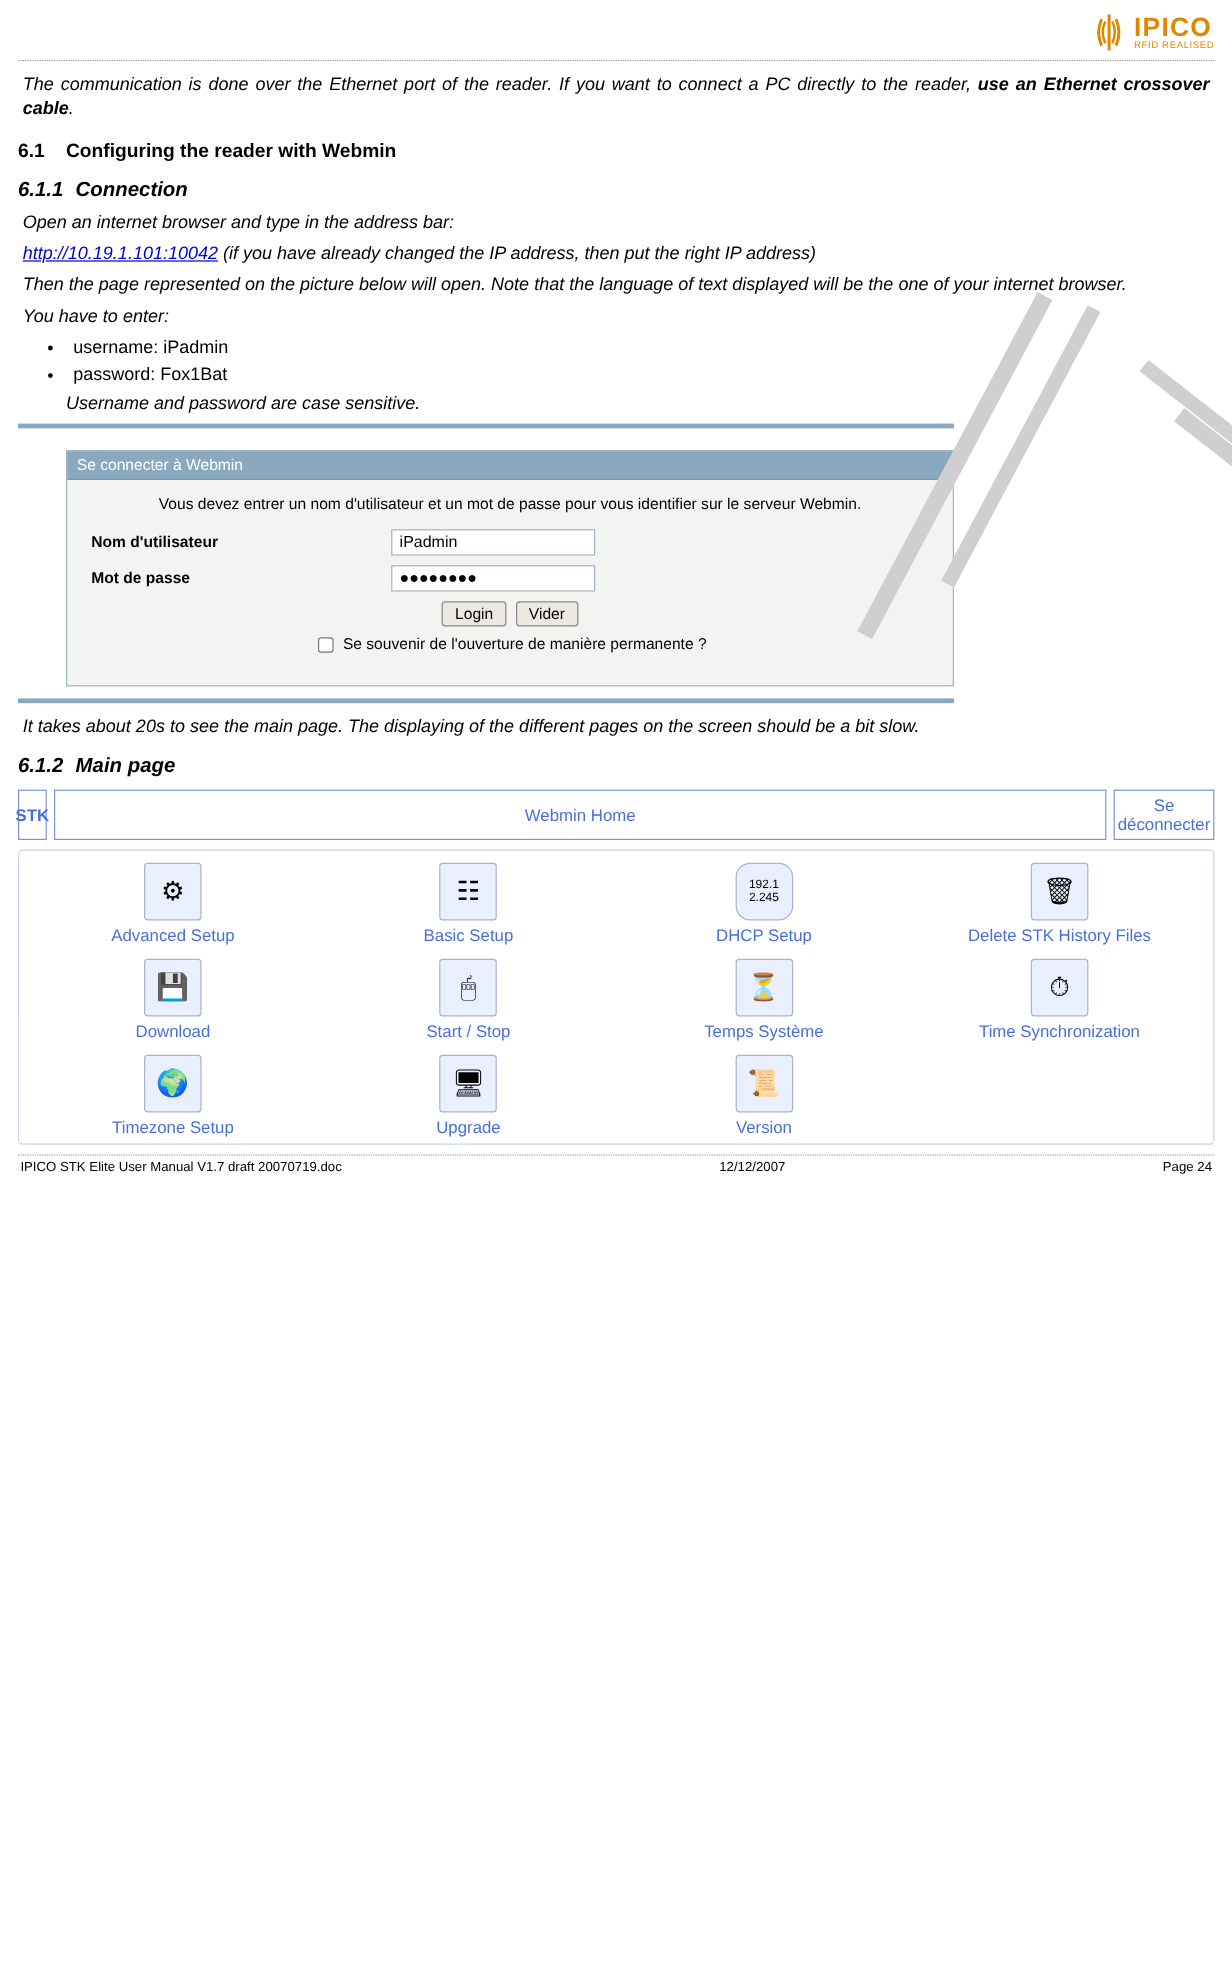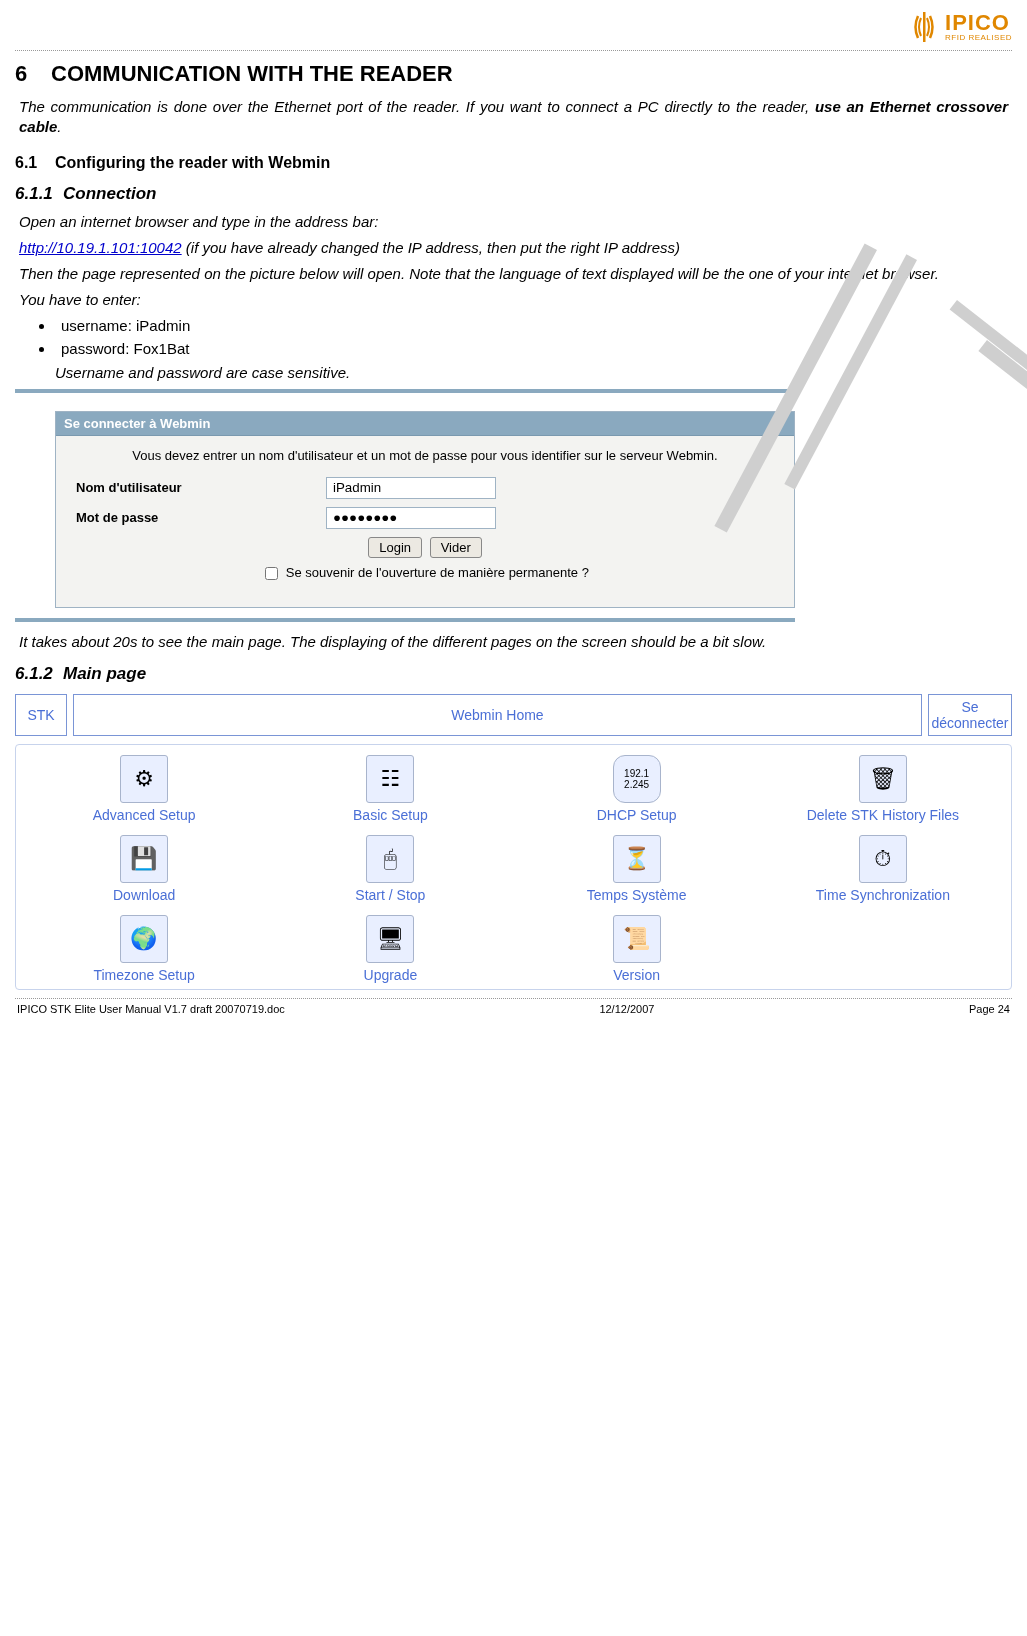--- a/index.html
+++ b/index.html
@@ -92,21 +92,21 @@
     width: 740px;
     border: 1px solid #9fb3c4;
     background: #f3f3f1;
     font-family: Verdana, Arial, sans-serif;
     font-size: 13px;
     padding-bottom: 20px;
   }
   .login-title {
     background: #8aa9bf;
     color: #fff;
-    font-weight: bold;
+    font-weight: normal;
     padding: 4px 8px;
     border-bottom: 1px solid #7a99af;
   }
   .login-body {
     padding: 12px 20px 4px 20px;
   }
   .login-msg { text-align: center; margin-bottom: 14px; }
   .login-row { display: flex; align-items: center; margin: 8px 0; }
   .login-label { width: 250px; font-weight: bold; }
   .login-input {
@@ -142,21 +142,21 @@
   .wb-btn {
     border: 1px solid #7a95d6;
     color: #4a6fd6;
     background: #fff;
     padding: 4px 8px;
     text-align: center;
     font-size: 14px;
     display:flex; align-items:center; justify-content:center;
     cursor: pointer;
   }
-  .wb-stk { width: 52px; }
+  .wb-stk { width: 24px; font-weight: bold; }
   .wb-home { flex: 1; }
   .wb-logout { width: 84px; line-height: 1.15; }
 
   .webmin-title {
     margin-top: 10px;
     border: 1px solid #7a95d6;
     border-radius: 4px;
     background: linear-gradient(#6a8bd6, #4a6fc0);
     color: #fff;
     text-align: center;
@@ -232,23 +232,20 @@
         </svg>
       </div>
       <div class="logo-text-block">
         <span class="logo-main">IPICO</span>
         <span class="logo-sub">RFID REALISED</span>
       </div>
     </div>
   </div>
   <hr class="sep">
 
-  <h1>
-    <span class="hnum">6</span><span>COMMUNICATION WITH THE READER</span>
-  </h1>
 
   <p>
     <span>The communication is done over the Ethernet port of the reader. If you want to connect a PC directly to the reader, </span><b>use an Ethernet crossover cable</b><span>.</span>
   </p>
 
   <h2>
     <span class="hnum">6.1</span><span>Configuring the reader with Webmin</span>
   </h2>
 
   <h3>

